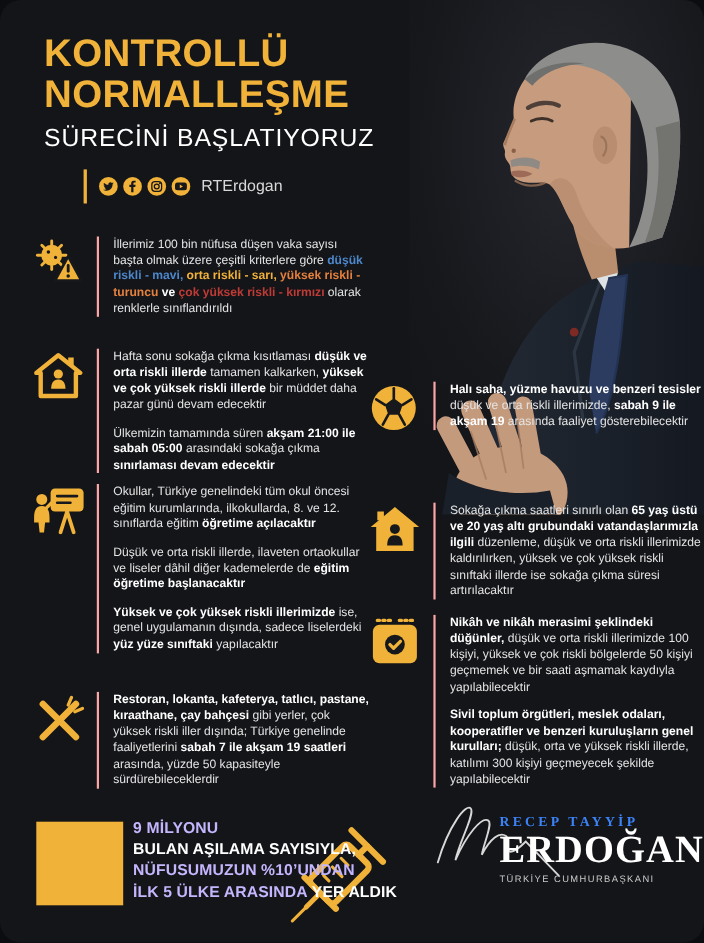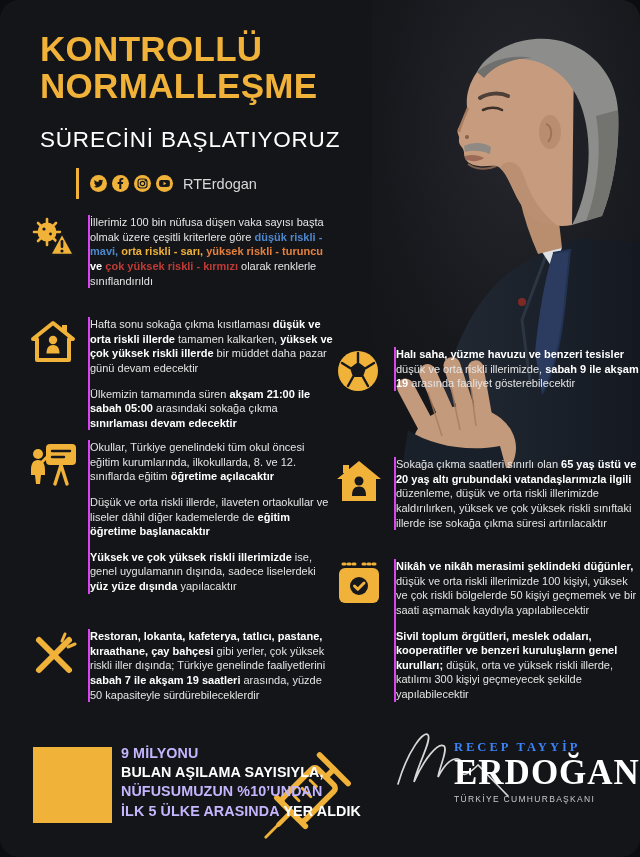--- a/index.html
+++ b/index.html
@@ -6,36 +6,36 @@
   .poster{
     position:relative;width:640px;height:857px;overflow:hidden;
     background:#141519;
     font-family:"Liberation Sans", sans-serif;
     border-radius:19px;
     -webkit-font-smoothing:antialiased;
   }
   
   .header{position:absolute;top:30px;left:40px;z-index:3;}
   .title{color:#F0B239;font-size:35px;font-weight:800;line-height:1.06;letter-spacing:.3px;}
-  .subtitle{margin-top:23px;color:#ffffff;font-size:22.5px;font-weight:500;letter-spacing:.8px;}
+  .subtitle{margin-top:9px;color:#ffffff;font-size:22.5px;font-weight:500;letter-spacing:.8px;}
   .social-row{margin-top:15px;margin-left:36px;display:flex;align-items:center;gap:5px;
     border-left:3px solid #F0B239;padding:7px 0 7px 11px;}
   .soc{width:17px;height:17px;border-radius:50%;background:#F0B239;display:flex;
     align-items:center;justify-content:center;flex:0 0 auto;}
   .soc svg{display:block;}
   .handle{color:#d9d9d9;font-size:14.5px;margin-left:5px;font-weight:400;text-align:right;}
   
   .portrait{position:absolute;top:0;right:0;width:268px;height:468px;z-index:0;}
   
   .info-section{position:absolute;display:flex;align-items:flex-start;z-index:2;}
   .sec-left{left:30px;width:306px;}
   .sec-right{left:336px;width:303px;}
   .icon-cell{flex:0 0 58px;display:flex;justify-content:flex-start;padding-top:2px;}
   .icon-cell svg{display:block;}
-  .text-cell{flex:1;border-left:2px solid #d946ef;min-height:40px;}
+  .text-cell{flex:1;border-left:2px solid #fca5a5;padding-left:13px;min-height:40px;}
   .para{margin:0 0 11px;font-size:11px;line-height:1.33;color:#e9e9e9;}
   .para:last-child{margin-bottom:0;}
   .seg-n{color:#e4e4e4;font-weight:400;}
   .seg-b{color:#ffffff;font-weight:700;}
   .seg-blue{color:#4D87CC;font-weight:700;}
   .seg-yellow{color:#F0B239;font-weight:700;}
   .seg-orange{color:#E5813C;font-weight:700;}
   .seg-red{color:#BF3B35;font-weight:700;}
   
   .vacc-block{position:absolute;left:33px;top:747px;width:79px;height:76px;background:#F0B239;z-index:2;}
@@ -199,21 +199,21 @@
             <line x1="31" y1="23" x2="37" y2="42"></line>
         </g>
         <circle cx="8" cy="12" r="5" fill="#F0B239"></circle>
         <path d="M8 18 C3 18 1 22 1 28 L1 33 L5 33 L6 42 L10 42 L11 33 L15 33 L15 28 C15 22 13 18 8 18 Z" fill="#F0B239"></path>
         <line x1="12" y1="20" x2="19" y2="13" stroke="#F0B239" stroke-width="3" stroke-linecap="round"></line>
       </svg>
     </div>
     <div class="text-cell">
       <p class="para"><span class="seg-n">Okullar, Türkiye genelindeki tüm okul öncesi eğitim kurumlarında, ilkokullarda, 8. ve 12. sınıflarda eğitim </span><span class="seg-b">öğretime açılacaktır</span></p>
       <p class="para"><span class="seg-n">Düşük ve orta riskli illerde, ilaveten ortaokullar ve liseler dâhil diğer kademelerde de </span><span class="seg-b">eğitim öğretime başlanacaktır</span></p>
-      <p class="para"><span class="seg-b">Yüksek ve çok yüksek riskli illerimizde</span><span class="seg-n"> ise, genel uygulamanın dışında, sadece liselerdeki </span><span class="seg-b">yüz yüze dışında</span><span class="seg-n"> yapılacaktır</span></p>
+      <p class="para"><span class="seg-b">Yüksek ve çok yüksek riskli illerimizde</span><span class="seg-n"> ise, genel uygulamanın dışında, sadece liselerdeki </span><span class="seg-b">yüz yüze sınıftaki</span><span class="seg-n"> yapılacaktır</span></p>
     </div>
   </section>
 
   <section class="info-section sec-left" style="top:629px">
     <div class="icon-cell">
       <svg width="48" height="48" viewBox="0 0 48 48">
         <g stroke="#F0B239" stroke-width="6" stroke-linecap="round">
           <line x1="9" y1="9" x2="39" y2="39"></line>
             <line x1="39" y1="9" x2="9" y2="39"></line>
         </g>

